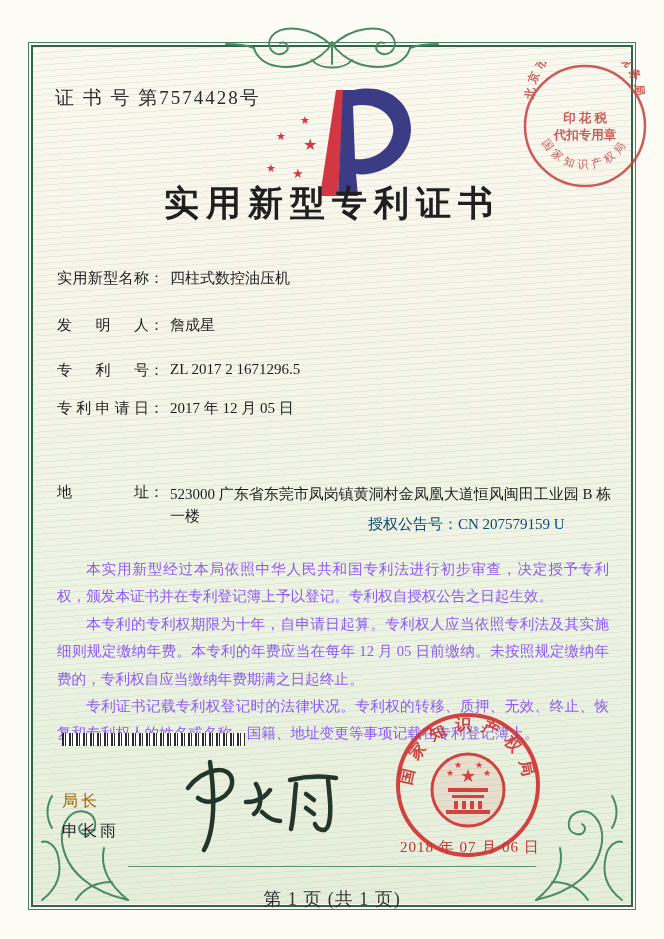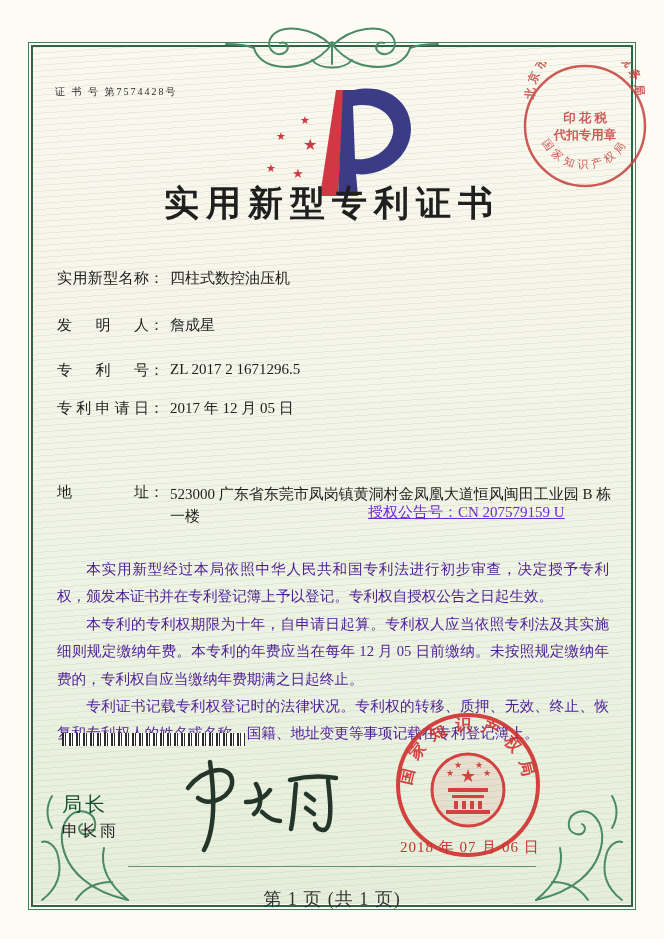--- a/index.html
+++ b/index.html
@@ -11,36 +11,36 @@
       repeating-linear-gradient(176deg, rgba(140,185,145,0.18) 0 1px, rgba(0,0,0,0) 1px 6px),
       linear-gradient(180deg,#fbf9ef 0%,#f7f5ea 30%,#eef3e3 65%,#e6eedb 100%);
     z-index:0;}
   
   .frame{position:absolute;left:28px;top:42px;width:606px;height:866px;border:1px solid #44805f;z-index:1;pointer-events:none;}
   .frame .inner{position:absolute;left:2px;top:2px;right:2px;bottom:2px;border:2px solid #31654a;}
   .inner-rule{position:absolute;left:128px;top:866px;width:408px;height:1px;background:#5d9174;z-index:1;}
   .orn{position:absolute;z-index:2;}
   .orn svg{display:block;}
   
-  .cert-no{position:absolute;left:55px;top:85px;font-size:10px;letter-spacing:2px;color:#2b2b2b;z-index:3;}
+  .cert-no{position:absolute;left:55px;top:85px;font-size:19px;letter-spacing:2px;color:#2b2b2b;z-index:3;}
   .logo{position:absolute;left:250px;top:84px;z-index:3;}
   .title{position:absolute;left:0;top:180px;width:100%;text-align:center;font-size:35px;font-weight:700;letter-spacing:7px;color:#1f1f1f;z-index:3;}
   .row{position:absolute;left:57px;font-size:15px;color:#1e1e1e;z-index:3;white-space:nowrap;}
   .fl{display:inline-block;width:92px;text-align:justify;text-align-last:justify;vertical-align:top;}
   .colon{display:inline-block;vertical-align:top;margin-right:6px;}
   .fv{display:inline-block;vertical-align:top;}
   .fv.wrap{white-space:normal;width:452px;line-height:22px;}
   .row.r1{top:269px}.row.r2{top:316px}.row.r3{top:361px}.row.r4{top:399px}
   .row.r5{top:441px}.row.r6{top:483px}.row.r7{top:527px}
-  .grant-no{position:absolute;left:368px;top:503px;font-size:15px;color:#6d28d9;z-index:3;white-space:nowrap;text-decoration:underline;}
-  .bodytext{position:absolute;left:57px;top:556px;width:552px;z-index:3;color:#4c1d95;}
+  .grant-no{position:absolute;left:368px;top:515px;font-size:15px;color:#0c4a6e;z-index:3;white-space:nowrap;}
+  .bodytext{position:absolute;left:57px;top:556px;width:552px;z-index:3;color:#8b5cf6;}
   .bodytext p{margin:0;font-size:14.6px;line-height:27.4px;text-indent:2em;text-align:justify;}
   .barcode{position:absolute;left:62px;top:733px;width:183px;height:13px;z-index:3;
     background:repeating-linear-gradient(90deg,#2c2c2c 0 2px,#fff 2px 3px,#2c2c2c 3px 4px,#fff 4px 7px,#2c2c2c 7px 9px,#fff 9px 10px,#2c2c2c 10px 11px,#fff 11px 14px);}
-  .sig-title{position:absolute;left:62px;top:791px;font-size:20px;letter-spacing:3px;color:#14532d;z-index:3;}
+  .sig-title{position:absolute;left:62px;top:791px;font-size:16px;letter-spacing:3px;color:#a16207;z-index:3;}
   .sig-name{position:absolute;left:62px;top:821px;font-size:16px;letter-spacing:3px;color:#222;z-index:3;}
   .signature{position:absolute;left:158px;top:750px;z-index:4;}
   .seal{position:absolute;left:393px;top:710px;z-index:4;opacity:0.88;}
   .seal-date{position:absolute;left:400px;top:838px;width:175px;font-size:15px;letter-spacing:1px;color:#c23430;z-index:5;white-space:nowrap;}
   .tax-stamp{position:absolute;left:521px;top:62px;z-index:4;opacity:0.85;}
   .footer{position:absolute;left:0;top:887px;width:100%;text-align:center;font-size:18px;color:#333;z-index:3;letter-spacing:1px;}
 </style>
 </head>
 <body>
 

